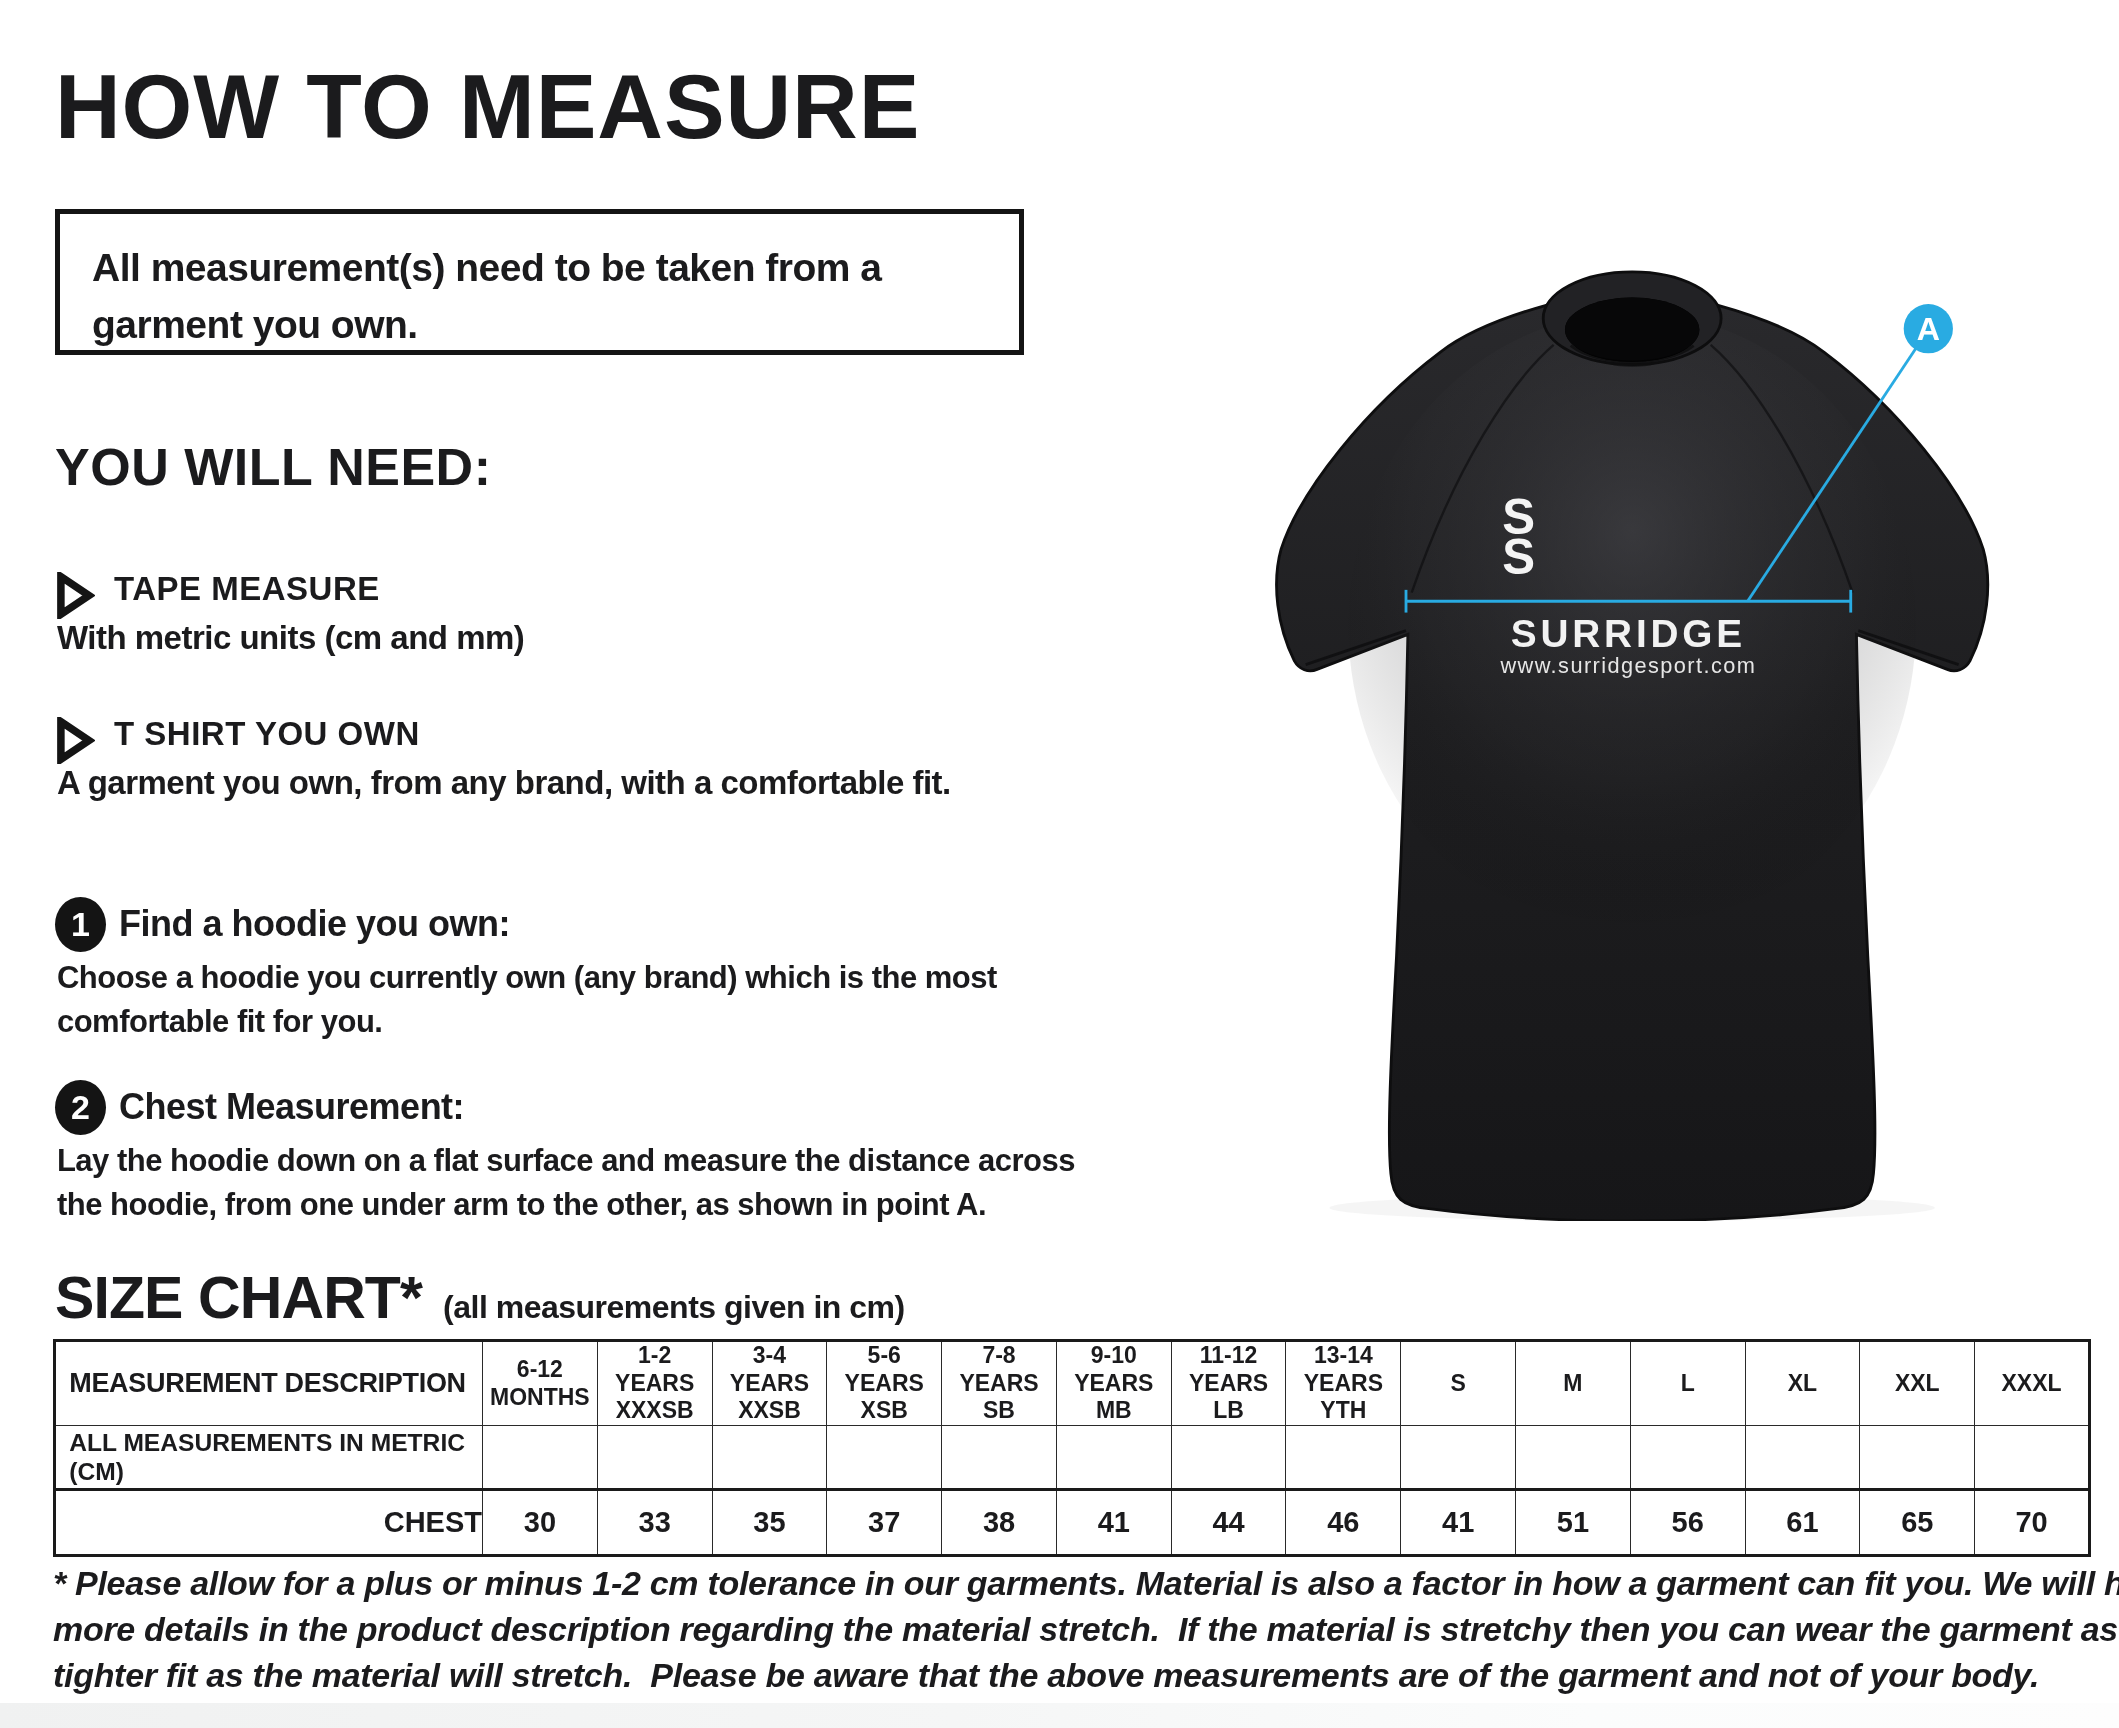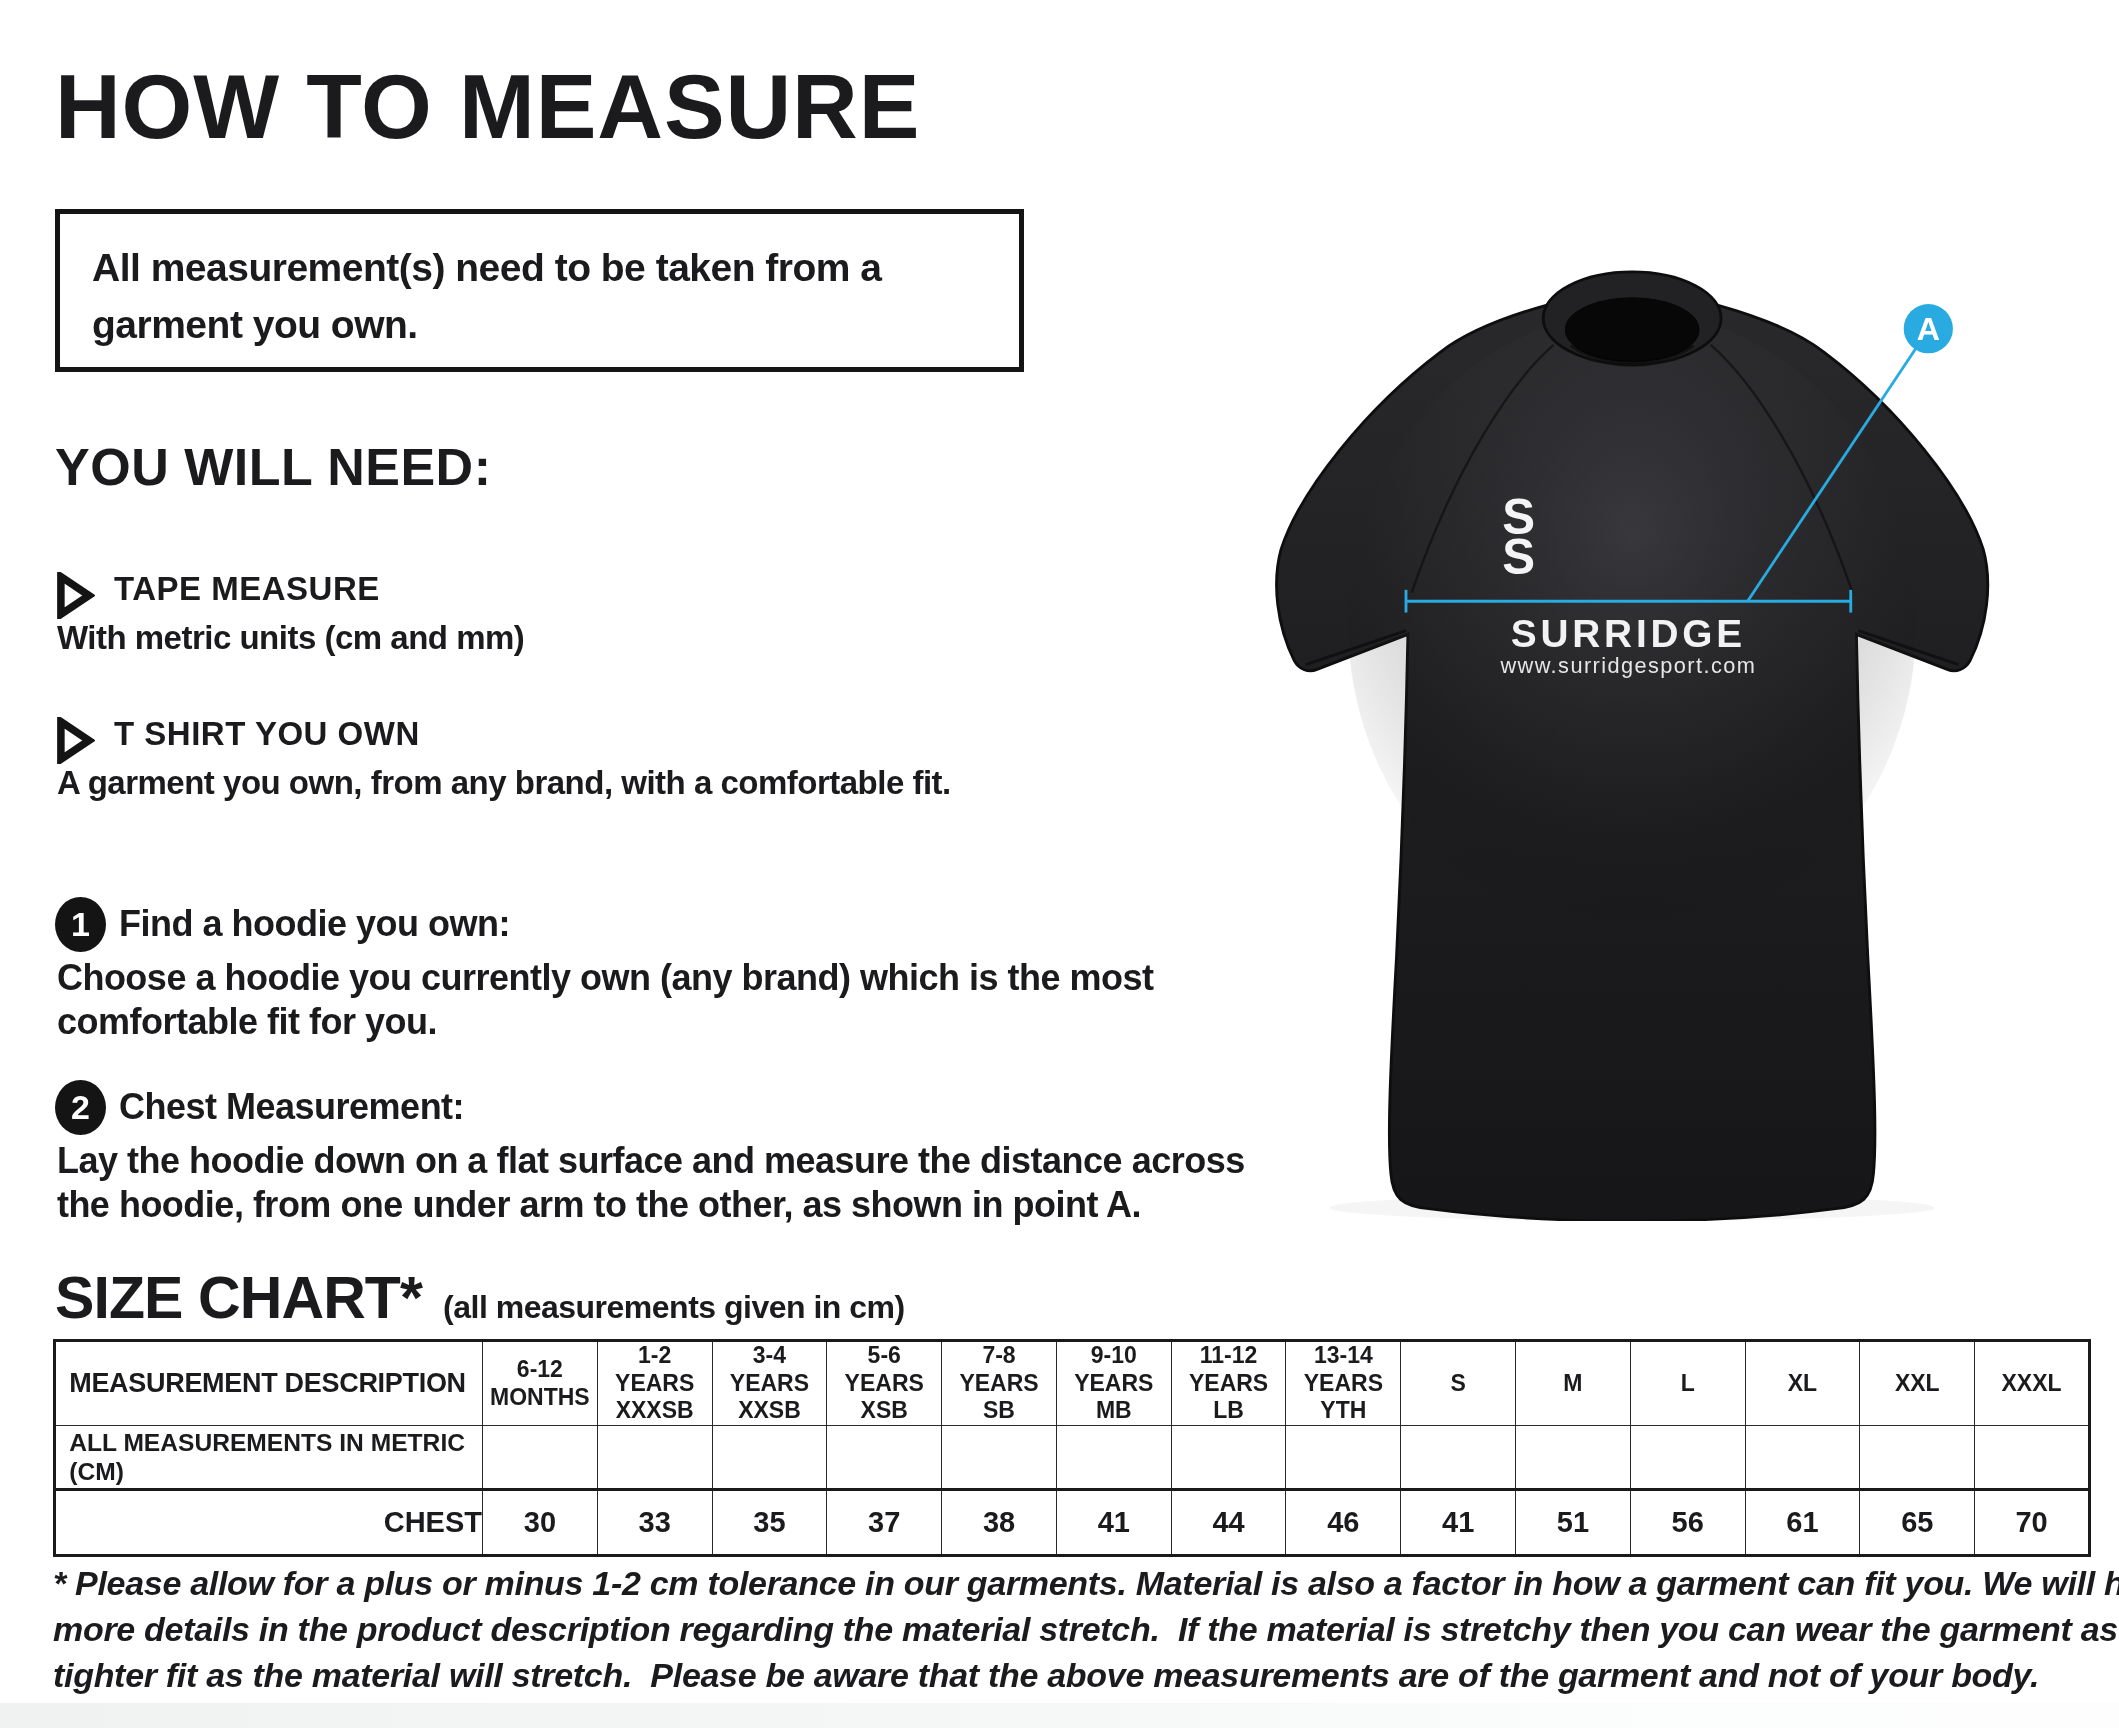--- a/index.html
+++ b/index.html
@@ -8,38 +8,38 @@
   body {
     width: 2120px; height: 1728px; position: relative; overflow: hidden;
     font-family: "Liberation Sans", sans-serif; color: var(--ink);
   }
   .abs { position: absolute; }
   .nowrap { white-space: pre; }
 
   .h1 { left:55px; top:55px; font-size:91px; font-weight:900; letter-spacing:0.9px; }
 
   .note-box {
-    left:55px; top:209px; width:969px; height:163px;
+    left:55px; top:209px; width:969px; height:146px;
     border:5.7px solid #141414; padding:24.6px 32px;
   }
   .note-line { font-size:39px; font-weight:bold; line-height:57px; letter-spacing:-0.5px; }
 
   .ywn { left:55px; top:437px; font-size:52px; font-weight:900; letter-spacing:0.5px; }
 
   .need-item-label { font-size:33px; font-weight:900; letter-spacing:0.5px; }
   .need-item-desc  { font-size:33px; font-weight:bold; letter-spacing:-0.5px; }
   .tri { width:40px; height:47px; display:block; }
 
   .step-circle {
     width:51px; height:55px; background:#141414; border-radius:50%;
     color:#fff; font-size:34px; font-weight:900; display:flex;
     align-items:center; justify-content:center;
   }
   .step-heading { font-size:36px; font-weight:900; letter-spacing:-0.5px; }
-  .step-body { font-size:36px; font-weight:bold; line-height:44px; letter-spacing:-0.5px; }
+  .step-body { font-size:31px; font-weight:bold; line-height:44px; letter-spacing:-0.5px; }
 
   .sc-row { left:55px; top:1264px; display:flex; align-items:baseline; }
   .sc-title { font-size:59px; font-weight:900; letter-spacing:-0.9px; }
   .sc-sub { font-size:32px; font-weight:bold; margin-left:21px; letter-spacing:-0.5px; }
 
   table.size-chart {
     position:absolute; left:53px; top:1339px; width:2038px;
     border-collapse:collapse; table-layout:fixed;
   }
   table.size-chart td, table.size-chart th {

